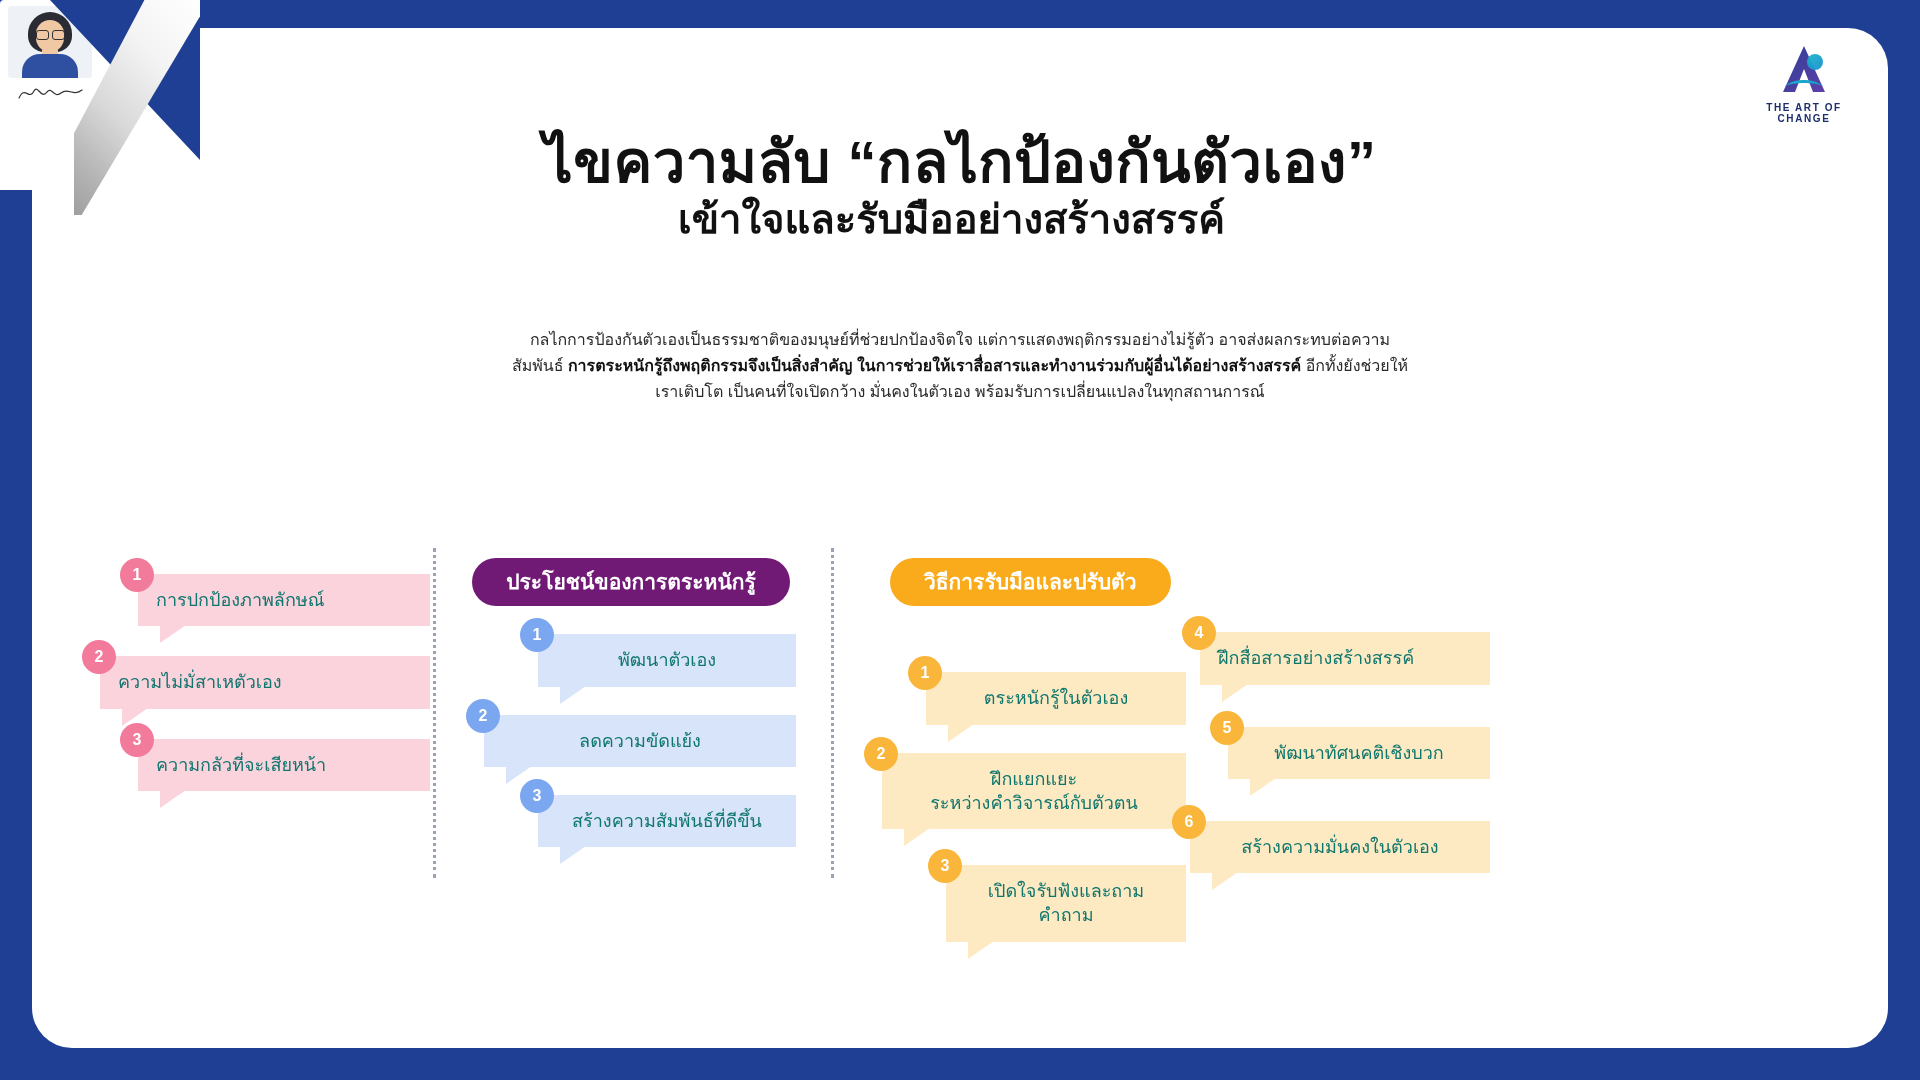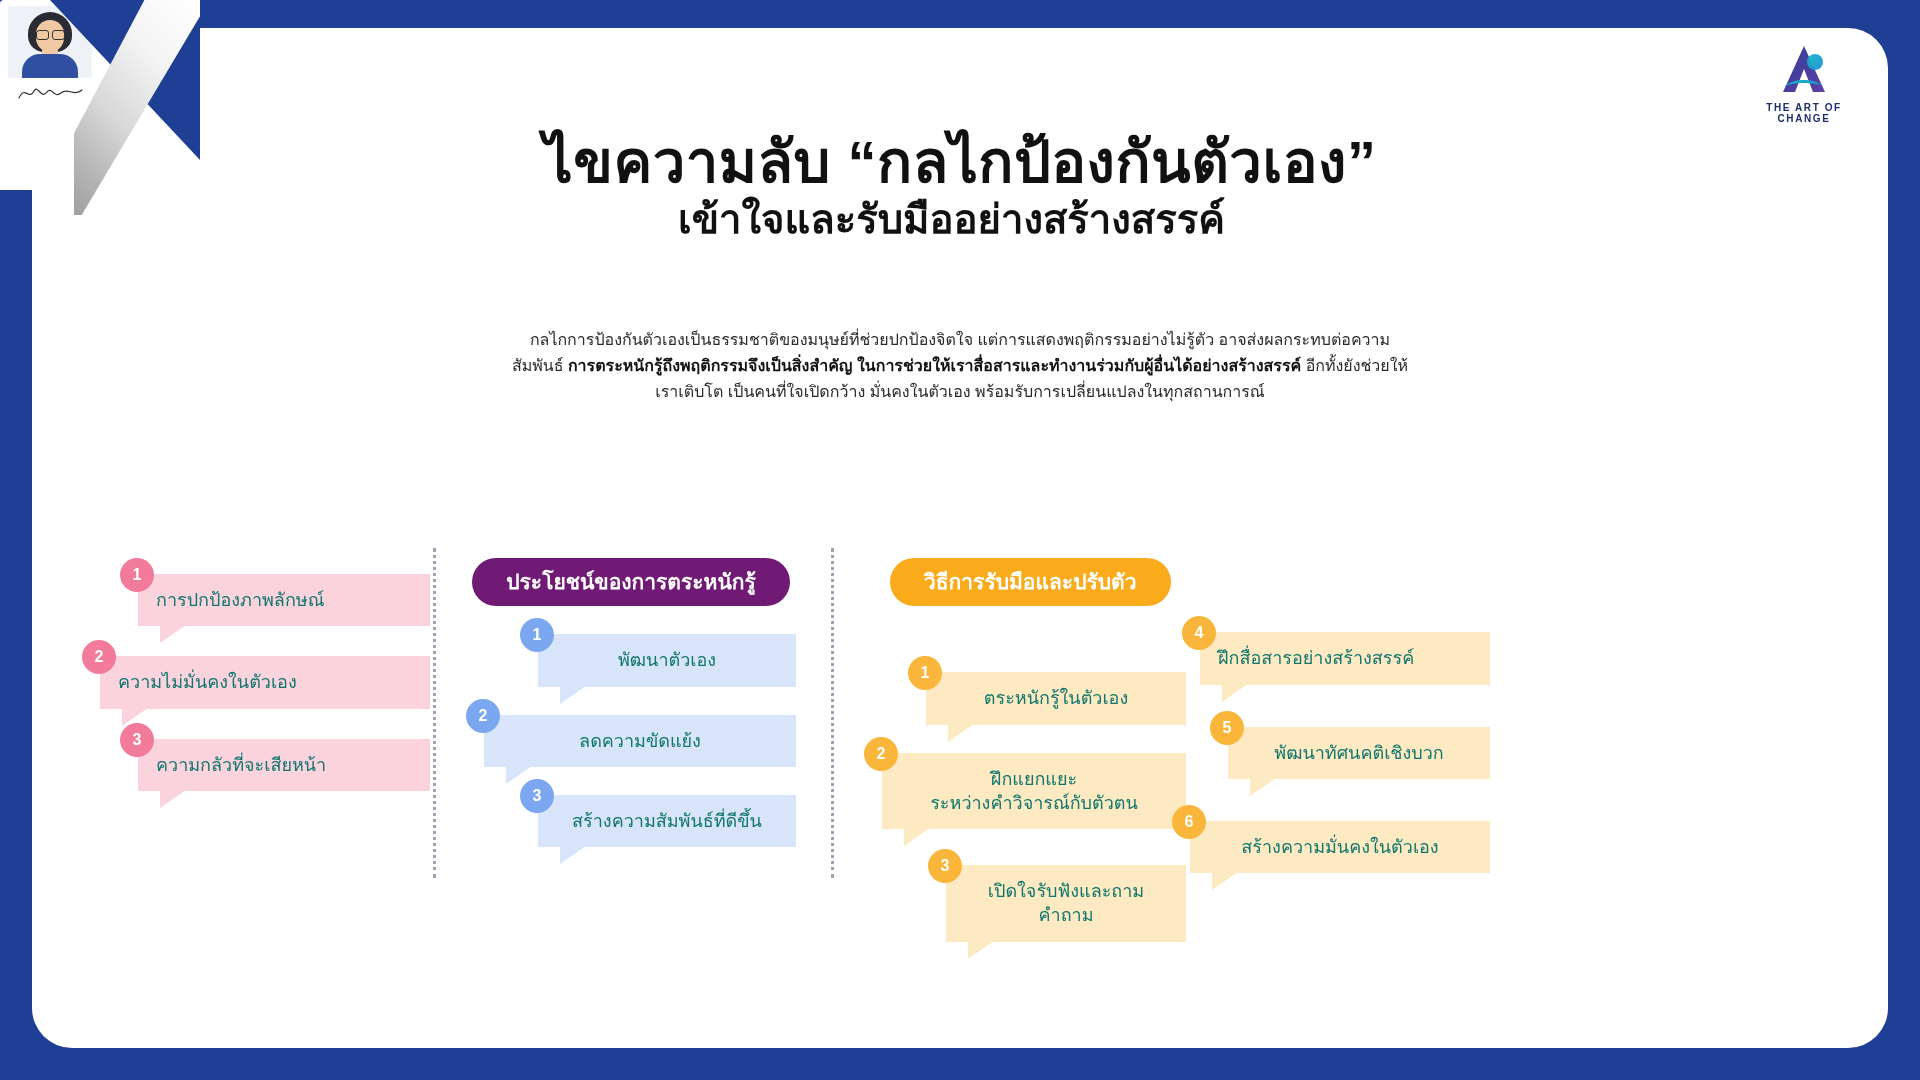--- a/index.html
+++ b/index.html
@@ -180,21 +180,21 @@
 <div class="divider" id="div1"></div>
 <div class="divider" id="div2"></div>
 
 <div class="col" id="col1">
   <div class="item" style="margin-left:38px;margin-top:30px;">
     <span class="num n-pink">1</span>
     <div class="bubble b-pink">การปกป้องภาพลักษณ์</div>
   </div>
   <div class="item" style="margin-left:0px;margin-top:30px;">
     <span class="num n-pink">2</span>
-    <div class="bubble b-pink">ความไม่มั่นคงในตัวเอง</div>
+    <div class="bubble b-pink">ความไม่มั่สาเหตัวเอง</div>
   </div>
   <div class="item" style="margin-left:38px;margin-top:30px;">
     <span class="num n-pink">3</span>
     <div class="bubble b-pink">ความกลัวที่จะเสียหน้า</div>
   </div>
 </div>
 
 <div class="col" id="col2">
   <div style="text-align:center;margin-top:14px;">
     <span class="pill pill-blue">ประโยชน์ของการตระหนักรู้</span>

